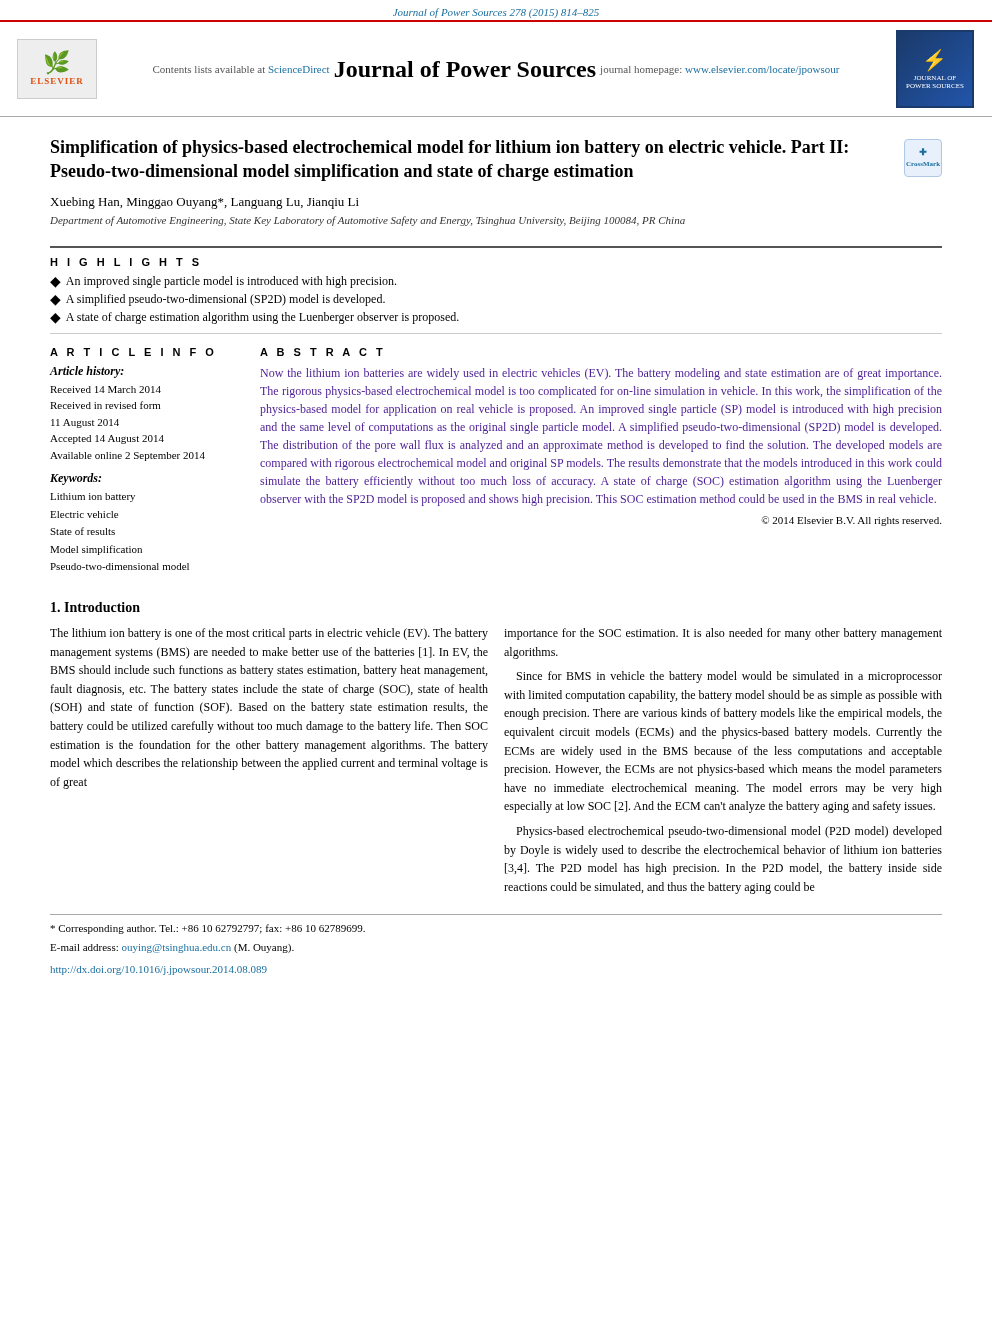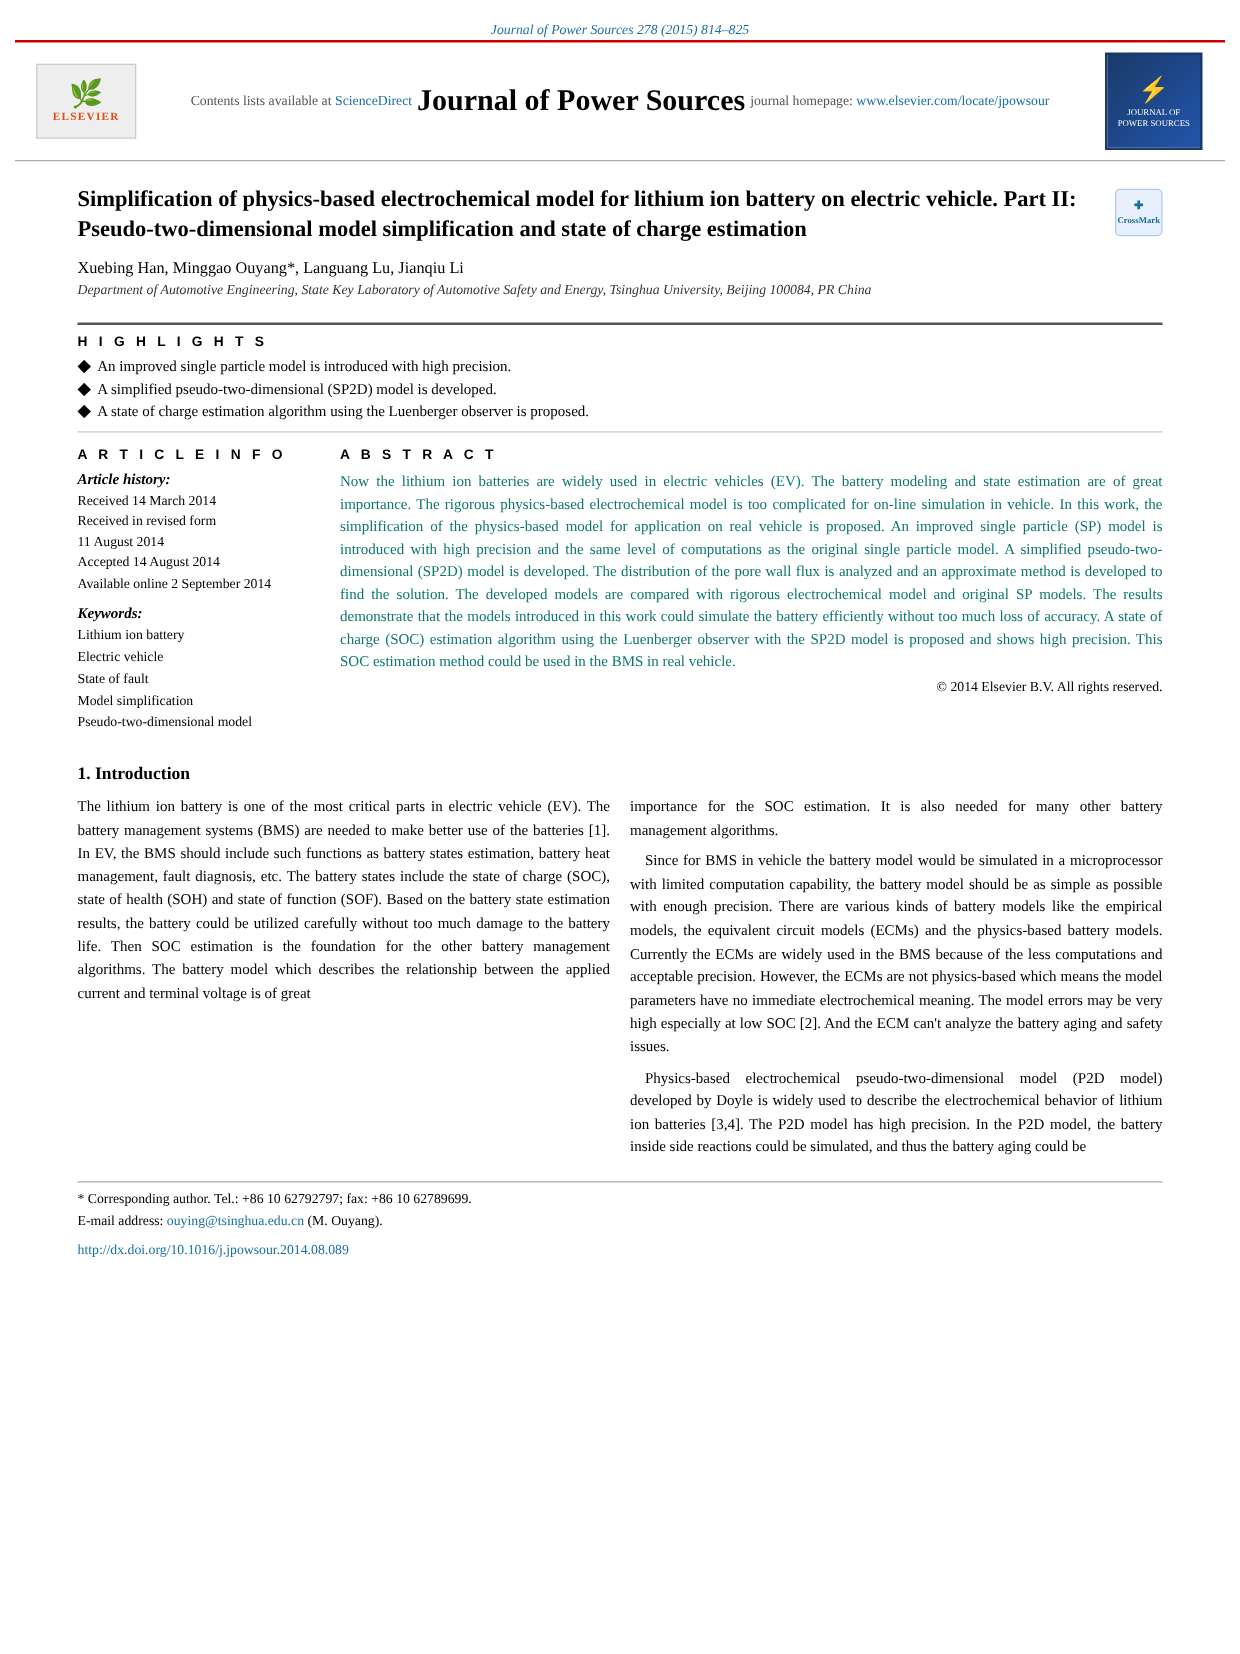--- a/index.html
+++ b/index.html
@@ -8,21 +8,21 @@
       font-family: 'Times New Roman', Times, serif;
       font-size: 13px;
       color: #000;
       width: 992px;
       min-height: 1323px;
     }
     .page {
       width: 992px;
       min-height: 1323px;
       background: #fff;
-      padding: 12px;
+      padding: 0;
     }
     
     .top-journal-line {
       text-align: center;
       font-size: 11px;
       color: #1a6fa0;
       padding: 6px 0 2px 0;
       font-style: italic;
     }
     .header-area {
@@ -233,21 +233,21 @@
     }
     .keyword-item {
       font-size: 11px;
       line-height: 1.6;
       color: #000;
     }
     
     .abstract-text {
       font-size: 12px;
       line-height: 1.5;
-      color: #0f766e;
+      color: #4c1d95;
       text-align: justify;
     }
     .copyright-line {
       font-size: 11px;
       text-align: right;
       margin-top: 6px;
       color: #000;
     }
     
     .intro-section {
@@ -382,21 +382,21 @@
           <div class="article-info-line">Received in revised form</div>
           <div class="article-info-line">11 August 2014</div>
           <div class="article-info-line">Accepted 14 August 2014</div>
           <div class="article-info-line">Available online 2 September 2014</div>
         </div>
 
         <div class="article-info-group">
           <div class="keywords-label">Keywords:</div>
           <div class="keyword-item">Lithium ion battery</div>
           <div class="keyword-item">Electric vehicle</div>
-          <div class="keyword-item">State of fault</div>
+          <div class="keyword-item">State of results</div>
           <div class="keyword-item">Model simplification</div>
           <div class="keyword-item">Pseudo-two-dimensional model</div>
         </div>
       </div>
 
       <div class="col-right">
         <div class="section-label">A B S T R A C T</div>
         <div class="abstract-text">Now the lithium ion batteries are widely used in electric vehicles (EV). The battery modeling and state estimation are of great importance. The rigorous physics-based electrochemical model is too complicated for on-line simulation in vehicle. In this work, the simplification of the physics-based model for application on real vehicle is proposed. An improved single particle (SP) model is introduced with high precision and the same level of computations as the original single particle model. A simplified pseudo-two-dimensional (SP2D) model is developed. The distribution of the pore wall flux is analyzed and an approximate method is developed to find the solution. The developed models are compared with rigorous electrochemical model and original SP models. The results demonstrate that the models introduced in this work could simulate the battery efficiently without too much loss of accuracy. A state of charge (SOC) estimation algorithm using the Luenberger observer with the SP2D model is proposed and shows high precision. This SOC estimation method could be used in the BMS in real vehicle.</div>
         <div class="copyright-line">© 2014 Elsevier B.V. All rights reserved.</div>
       </div>

